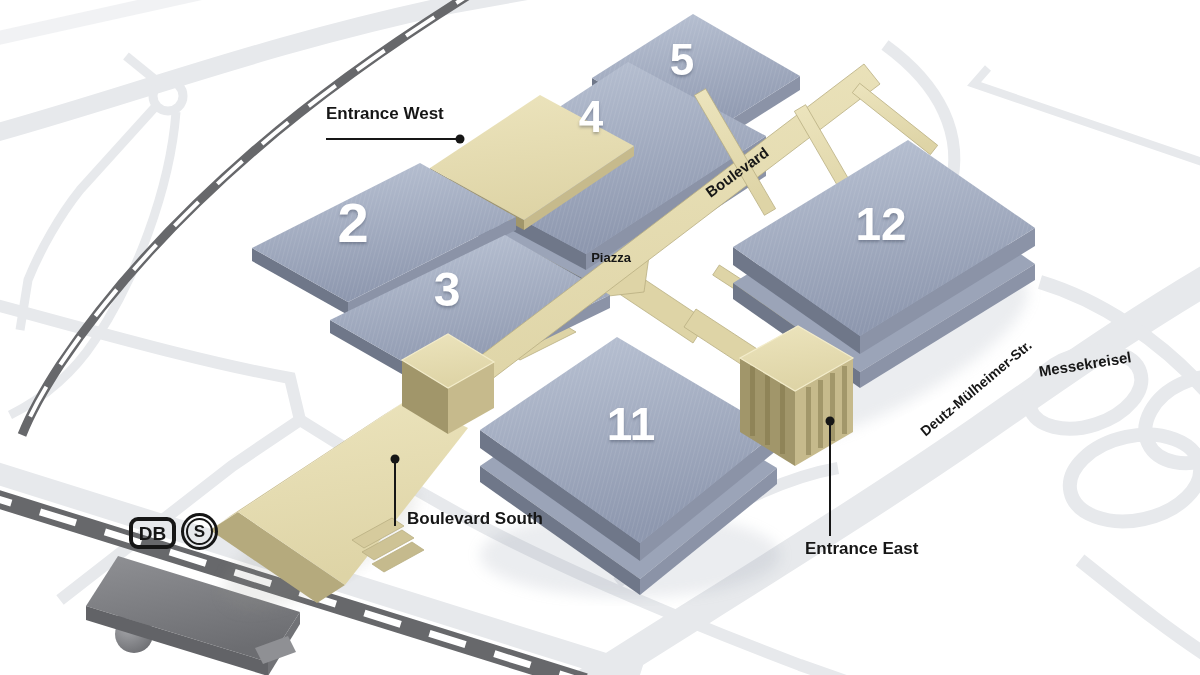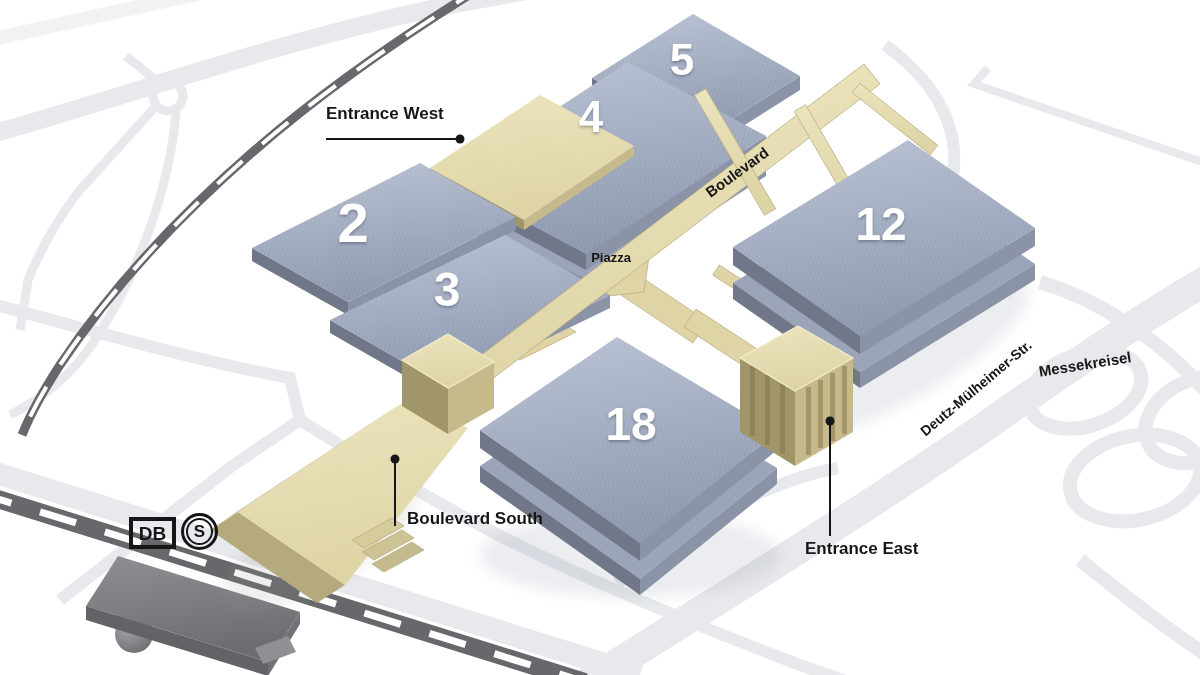--- a/index.html
+++ b/index.html
@@ -27,21 +27,21 @@
   .beige-edge{stroke:var(--beige-edge);stroke-width:0.8;}
   .callout{stroke:var(--label);stroke-width:2;fill:none;}
   .callout-dot{fill:var(--label);}
 
   .labels{position:absolute;left:0;top:0;width:1200px;height:675px;pointer-events:none;}
   .map-label{position:absolute;font-weight:700;font-size:17px;color:var(--label);white-space:nowrap;}
   .map-label.ctr{transform:translate(-50%,-50%);}
   .hall-num{position:absolute;transform:translate(-50%,-50%);color:var(--number);font-weight:700;
             white-space:nowrap;text-shadow:0 2px 3px rgba(40,50,70,.35);line-height:1;}
   .db-logo{position:absolute;left:129px;top:517px;width:39px;height:24px;border:4px solid var(--label);
-           border-radius:0;display:flex;align-items:center;justify-content:center;
+           border-radius:9px;display:flex;align-items:center;justify-content:center;
            font-weight:800;font-size:19px;color:var(--label);line-height:1;text-align:right;}
   .s-outer{position:absolute;left:181px;top:513px;width:31px;height:31px;border:3.5px solid var(--label);
            border-radius:50%;display:flex;align-items:center;justify-content:center;}
   .s-inner{width:23px;height:23px;border:2.5px solid var(--label);border-radius:50%;display:flex;
            align-items:center;justify-content:center;font-weight:800;font-size:17px;color:var(--label);line-height:1;}
 </style>
 </head>
 <body>
 
 <div class="stage">
@@ -238,21 +238,21 @@
     <circle class="callout-dot" cx="830" cy="421" r="4.5"></circle>
   </g>
 </svg>
 
 <div class="labels">
   <div class="hall-num" style="left:353px;top:223px;font-size:56px">2</div>
   <div class="hall-num" style="left:447px;top:290px;font-size:48px">3</div>
   <div class="hall-num" style="left:591px;top:117px;font-size:44px">4</div>
   <div class="hall-num" style="left:682px;top:60px;font-size:44px">5</div>
   <div class="hall-num" style="left:881px;top:224px;font-size:46px">12</div>
-  <div class="hall-num" style="left:631px;top:424px;font-size:46px">18</div>
+  <div class="hall-num" style="left:631px;top:424px;font-size:46px">11</div>
 
   <div class="map-label" style="left:326px;top:104px">Entrance West</div>
   <div class="map-label" style="left:407px;top:509px">Boulevard South</div>
   <div class="map-label" style="left:805px;top:539px">Entrance East</div>
   <div class="map-label ctr" style="left:737px;top:172px;font-size:15px;transform:translate(-50%,-50%) rotate(-36deg)">Boulevard</div>
   <div class="map-label ctr" style="left:611px;top:257px;font-size:13px">Piazza</div>
   <div class="map-label ctr" style="left:976px;top:388px;font-size:14px;transform:translate(-50%,-50%) rotate(-40deg)">Deutz-Mülheimer-Str.</div>
   <div class="map-label ctr" style="left:1085px;top:364px;font-size:15px;transform:translate(-50%,-50%) rotate(-9deg)">Messekreisel</div>
 
   <div class="db-logo">DB</div>

